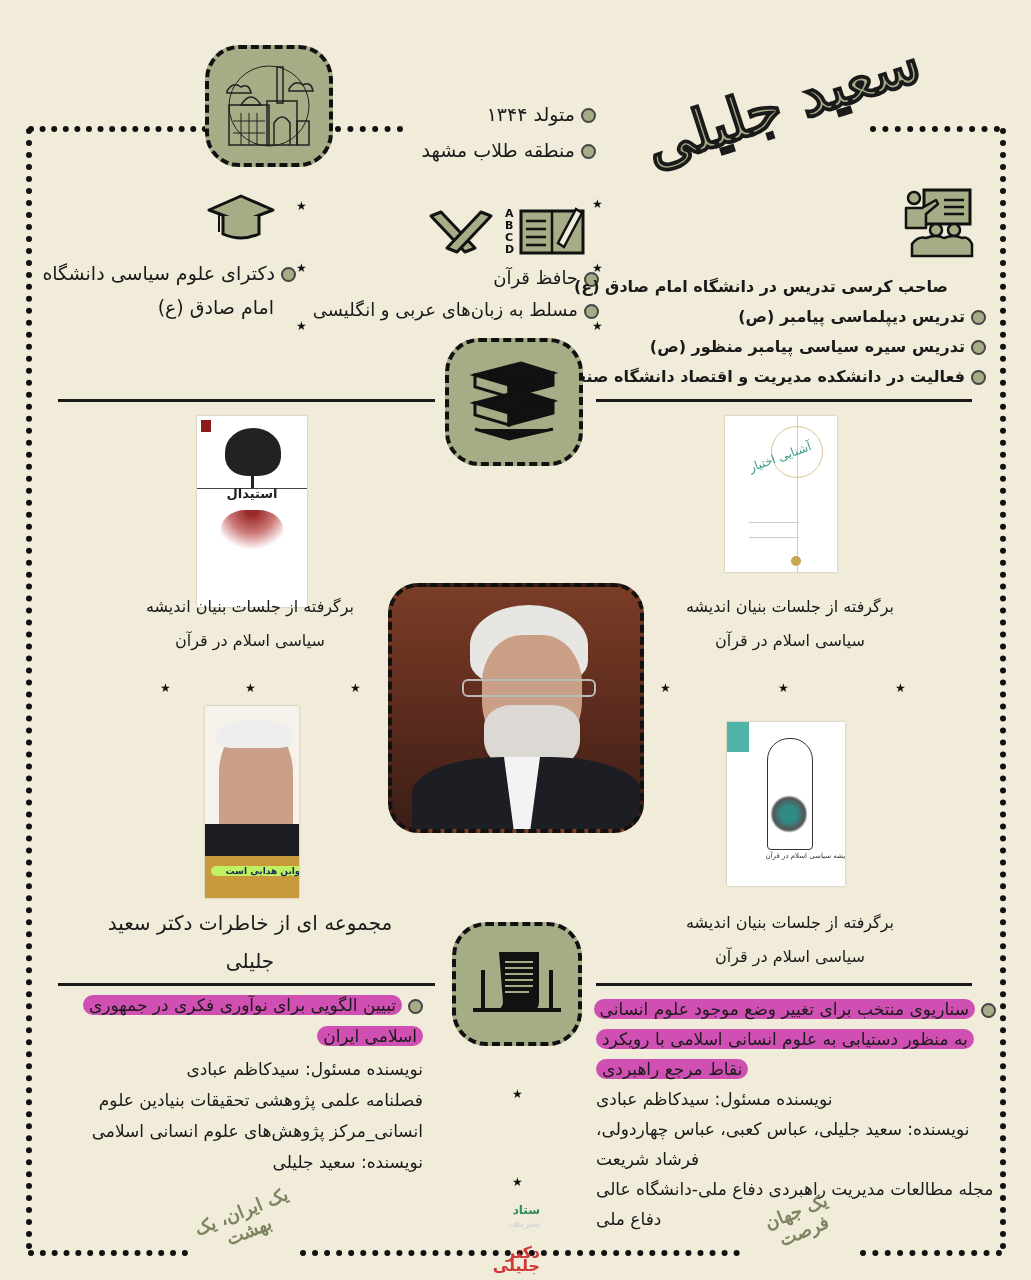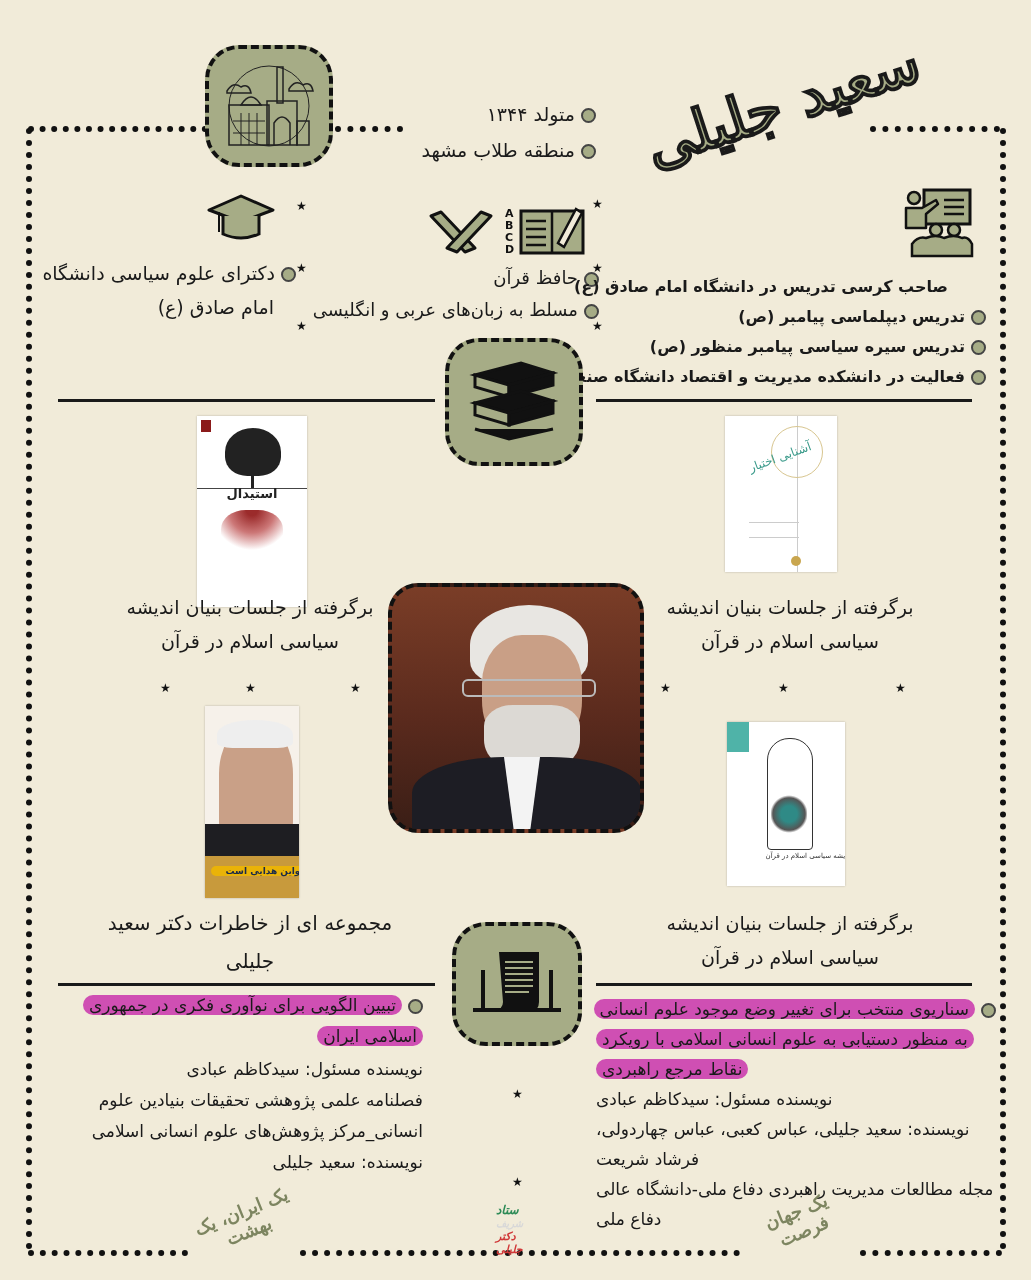--- a/index.html
+++ b/index.html
@@ -19,21 +19,21 @@
     border-radius:34px; box-sizing:border-box;
     display:flex; align-items:center; justify-content:center;
   }
   .bullet {
     display:inline-block; width:11px; height:11px; border-radius:50%;
     background:#a6ac86; border:2px solid #444; vertical-align:middle;
     margin-left:6px;
   }
   .star { position:absolute; font-size:12px; line-height:12px; color:#111; }
   .txt { font-size:17px; line-height:30px; }
-  .caption { font-size:19px; line-height:34px; text-align:center; }
+  .caption { font-size:16px; line-height:34px; text-align:center; }
   .hl {
     background:#cf4fb3; border-radius:12px; padding:0 6px;
     box-decoration-break:clone; -webkit-box-decoration-break:clone;
   }
   .book {
     position:absolute; background:#fff; box-shadow:0 0 2px rgba(0,0,0,.25);
     overflow:hidden;
   }
   .title-script {
     position:absolute; font-family:"DejaVu Serif", serif; font-size:58px;
@@ -188,21 +188,21 @@
   <div style="position:absolute; left:70px; top:92px; width:130px; height:14px; border:2px solid #bbb; border-radius:6px;"></div>
   <div style="position:absolute; left:20px; top:170px; width:230px; height:90px; background:#1d1d24; border-radius:40% 40% 0 0;"></div>
   <div style="position:absolute; left:100px; top:170px; width:60px; height:90px; background:#f3f3f3; clip-path:polygon(20% 0,80% 0,60% 100%,40% 100%);"></div>
 </div>
 
 <div class="book" style="left:205px; top:706px; width:94px; height:192px; background:#f6f1ea;">
   <div style="position:absolute; left:14px; top:20px; width:74px; height:120px; background:#c9a087; border-radius:40% 40% 20% 20%;"></div>
   <div style="position:absolute; left:12px; top:14px; width:76px; height:28px; background:#eee; border-radius:50% 50% 20% 20%;"></div>
   <div style="position:absolute; left:0; top:118px; width:94px; height:36px; background:#1e1e22;"></div>
   <div style="position:absolute; left:0; top:150px; width:94px; height:42px; background:#c89a3c;"></div>
-  <div style="position:absolute; left:6px; top:160px; width:104px; text-align:center; font-size:9px; font-weight:bold; color:#1a2a4a; background:#eab308; border-radius:6px; direction:rtl;">واین هدایی است</div>
+  <div style="position:absolute; left:6px; top:160px; width:104px; text-align:center; font-size:9px; font-weight:bold; color:#1a2a4a; background:#bef264; border-radius:6px; direction:rtl;">واین هدایی است</div>
 </div>
 
 <div class="book" style="left:727px; top:722px; width:118px; height:164px;">
   <div style="position:absolute; left:0; top:0; width:22px; height:30px; background:#4fb3a8;"></div>
   <div style="position:absolute; left:40px; top:16px; width:44px; height:110px; border:1px solid #333; border-radius:22px 22px 4px 4px;"></div>
   <div style="position:absolute; left:44px; top:72px; width:36px; height:40px; background:radial-gradient(circle,#2f8a86 0 30%,#555 60%,transparent 70%);"></div>
   <div style="position:absolute; left:4px; top:130px; width:110px; text-align:center; font-size:7px; color:#333; direction:rtl;margin-left:31px;">بنیان اندیشه سیاسی اسلام در قرآن</div>
 </div>
 
 <div class="abs rtl caption" style="left:95px; top:904px; width:310px; font-size:20px; line-height:38px;">
@@ -238,17 +238,17 @@
   <div>نویسنده: سعید جلیلی، عباس کعبی، عباس چهاردولی، فرشاد شریعت</div>
   <div>مجله مطالعات مدیریت راهبردی دفاع ملی-دانشگاه عالی دفاع ملی</div>
 </div>
 
 <div class="star" style="left:512px; top:1088px;">★</div>
 <div class="star" style="left:512px; top:1176px;">★</div>
 
 <div class="abs rtl" style="left:190px; top:1200px; width:110px; font-family:'DejaVu Serif', serif; font-size:18px; font-weight:bold; color:#7d8560; transform:rotate(-22deg); text-align:center;">یک ایران، یک بهشت</div>
 <div class="abs rtl" style="left:740px; top:1200px; width:120px; font-family:'DejaVu Serif', serif; font-size:18px; font-weight:bold; color:#7d8560; transform:rotate(-22deg); text-align:center;">یک جهان فرصت</div>
 
-<div class="abs rtl" style="left:496px; top:1204px; width:44px; text-align:left; font-weight:bold; line-height:13px;font-style:italic;">
+<div class="abs rtl" style="left:496px; top:1204px; width:44px; text-align:right; font-weight:bold; line-height:13px;">
   <div style="font-size:12px; color:#2e8b57;">ستاد</div>
   <div style="font-size:10px; color:#d8d8d8;">شریف</div>
-  <div style="font-size:11px; color:#d03838;">دکتر جلیلی</div>
+  <div style="font-size:16px; color:#d03838;margin-top:16px;">دکتر جلیلی</div>
 </div>
 
 </body></html>

